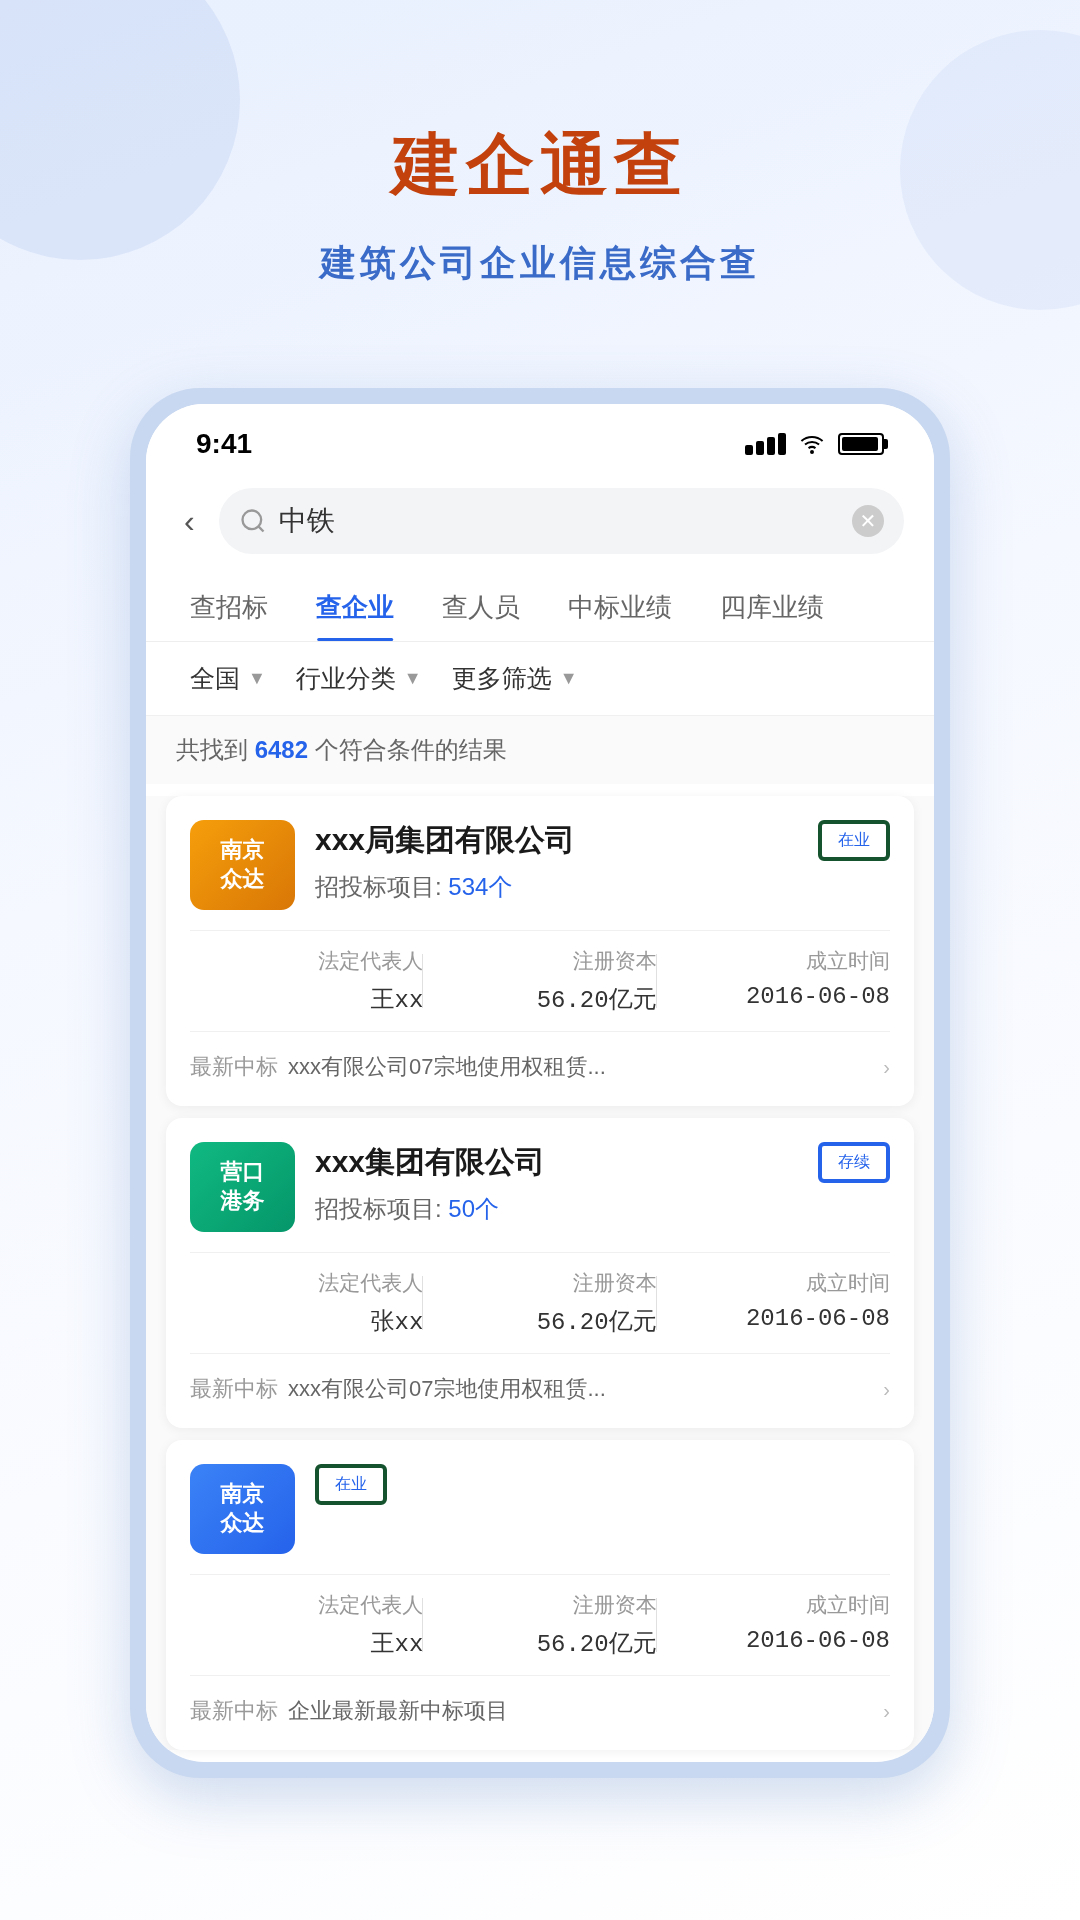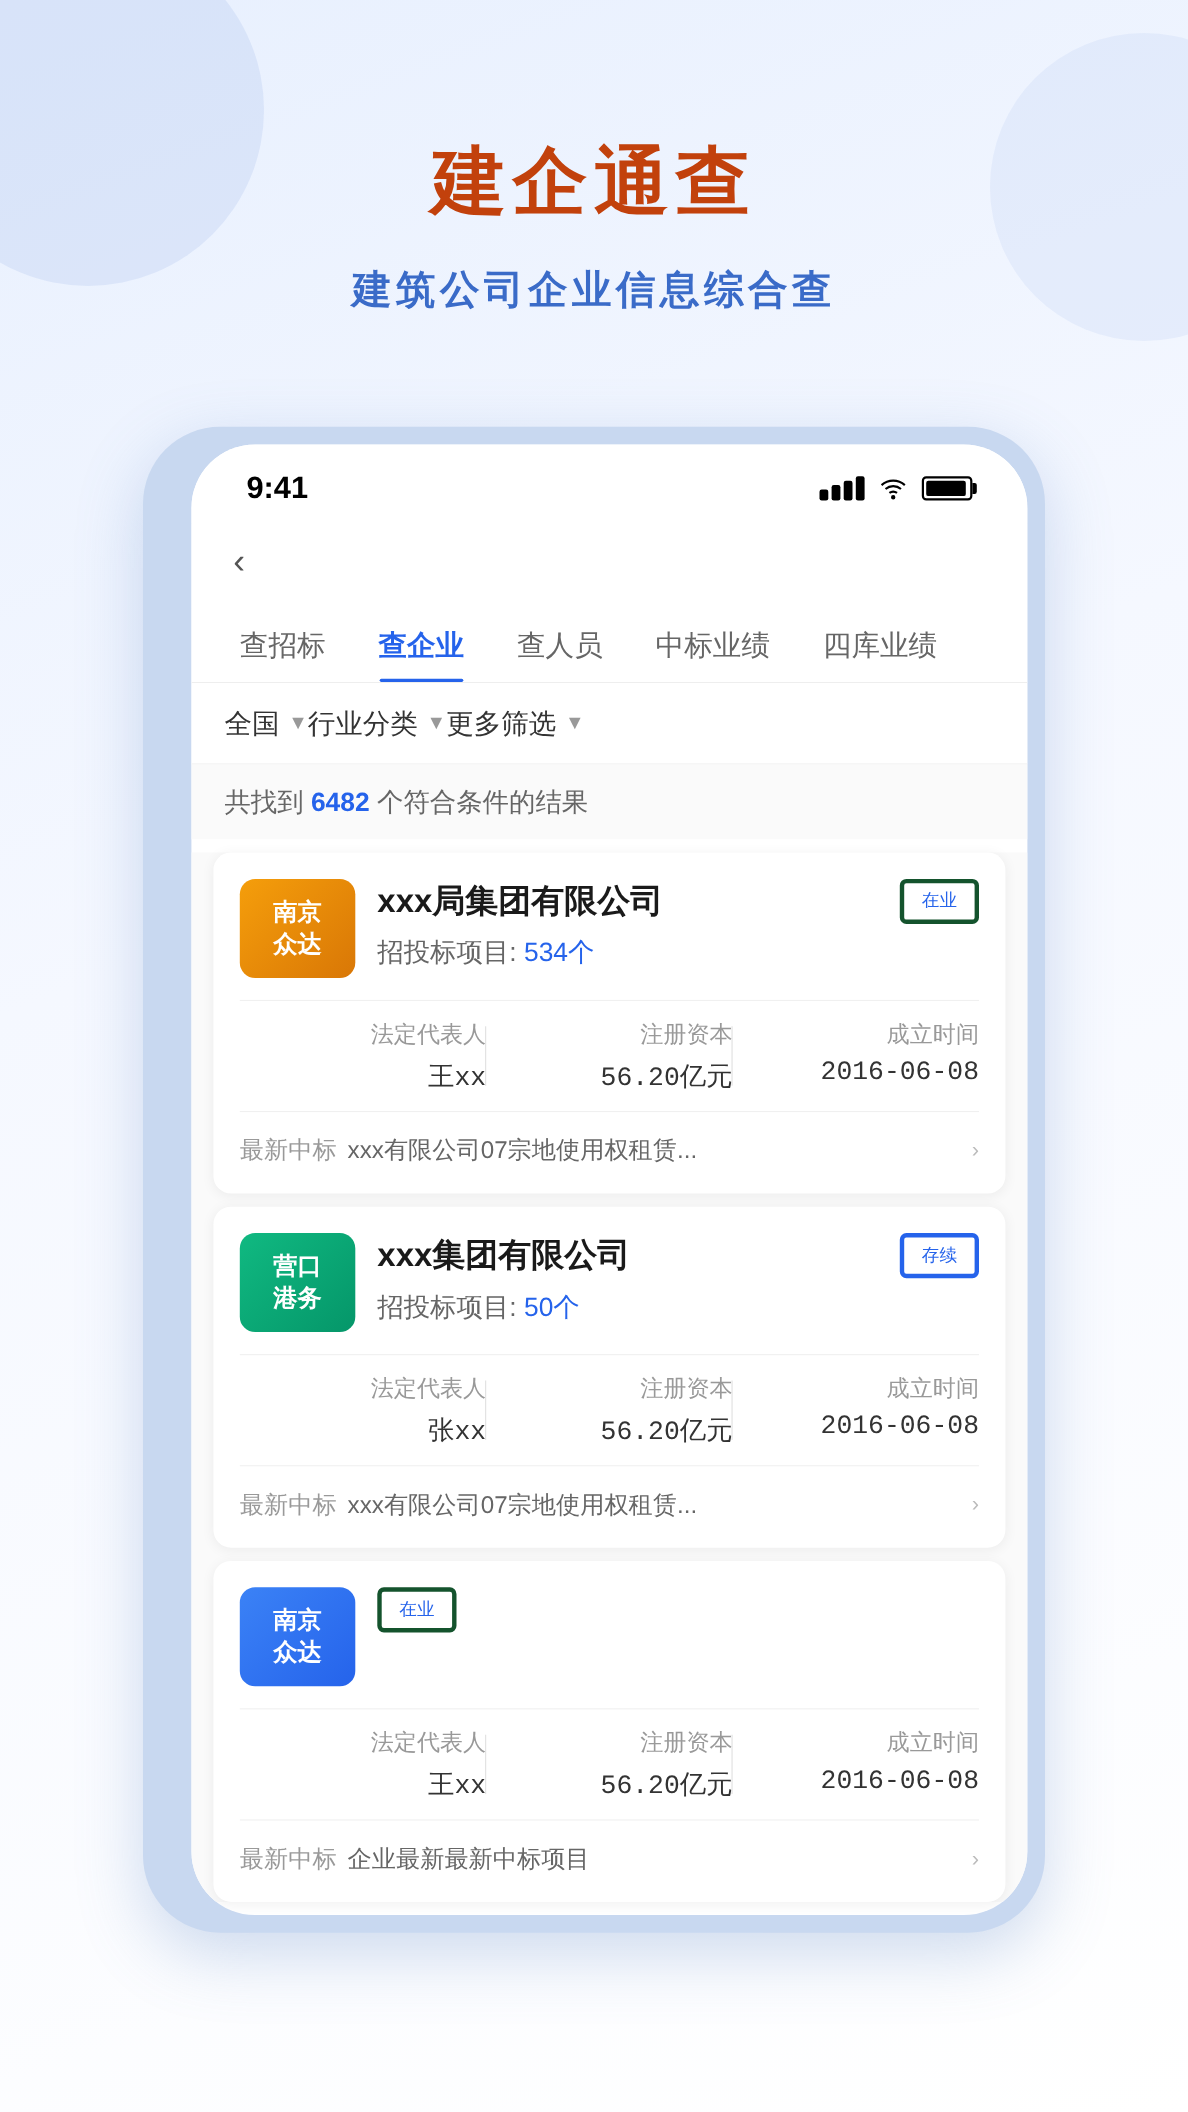--- a/index.html
+++ b/index.html
@@ -68,21 +68,20 @@
       padding: 16px;
       box-shadow: 0 20px 60px rgba(100, 140, 200, 0.3);
       position: relative;
     }
 
     .phone-screen {
       background: #ffffff;
       border-radius: 58px;
       overflow: hidden;
       position: relative;
-      margin-left: 28px;
     }
 
     
     .status-bar {
       display: flex;
       justify-content: space-between;
       align-items: center;
       padding: 24px 50px 16px;
       background: #fff;
     }
@@ -212,21 +211,22 @@
       width: 60%;
       height: 3px;
       background: #2563eb;
       border-radius: 2px;
     }
 
     
     .filter-bar {
       display: flex;
       align-items: center;
-      padding: 20px 30px;
+      padding: 20px 44px;
+      gap: 30px;
       background: #fff;
       border-bottom: 1px solid #f0f0f0;
     }
     .filter-item {
       display: flex;
       align-items: center;
       gap: 8px;
       font-size: 25px;
       color: #333;
     }
@@ -408,20 +408,28 @@
             <circle cx="12" cy="20" r="1" fill="#000"></circle>
           </svg>
           <div class="battery-icon">
             <div class="battery-fill"></div>
           </div>
         </div>
       </div>
 
       <div class="search-bar-container">
         <div class="back-btn">‹</div>
+        <div class="search-input-wrap">
+          <svg class="search-icon-svg" viewBox="0 0 24 24" fill="none" stroke="#999" stroke-width="2">
+            <circle cx="11" cy="11" r="8"></circle>
+            <path d="M21 21l-4.35-4.35"></path>
+          </svg>
+          <div class="search-text">中铁</div>
+          <div class="clear-btn">✕</div>
+        </div>
       </div>
 
       <div class="tab-bar">
         <div class="tab-item">查招标</div>
         <div class="tab-item active">查企业</div>
         <div class="tab-item">查人员</div>
         <div class="tab-item">中标业绩</div>
         <div class="tab-item">四库业绩</div>
       </div>
 

